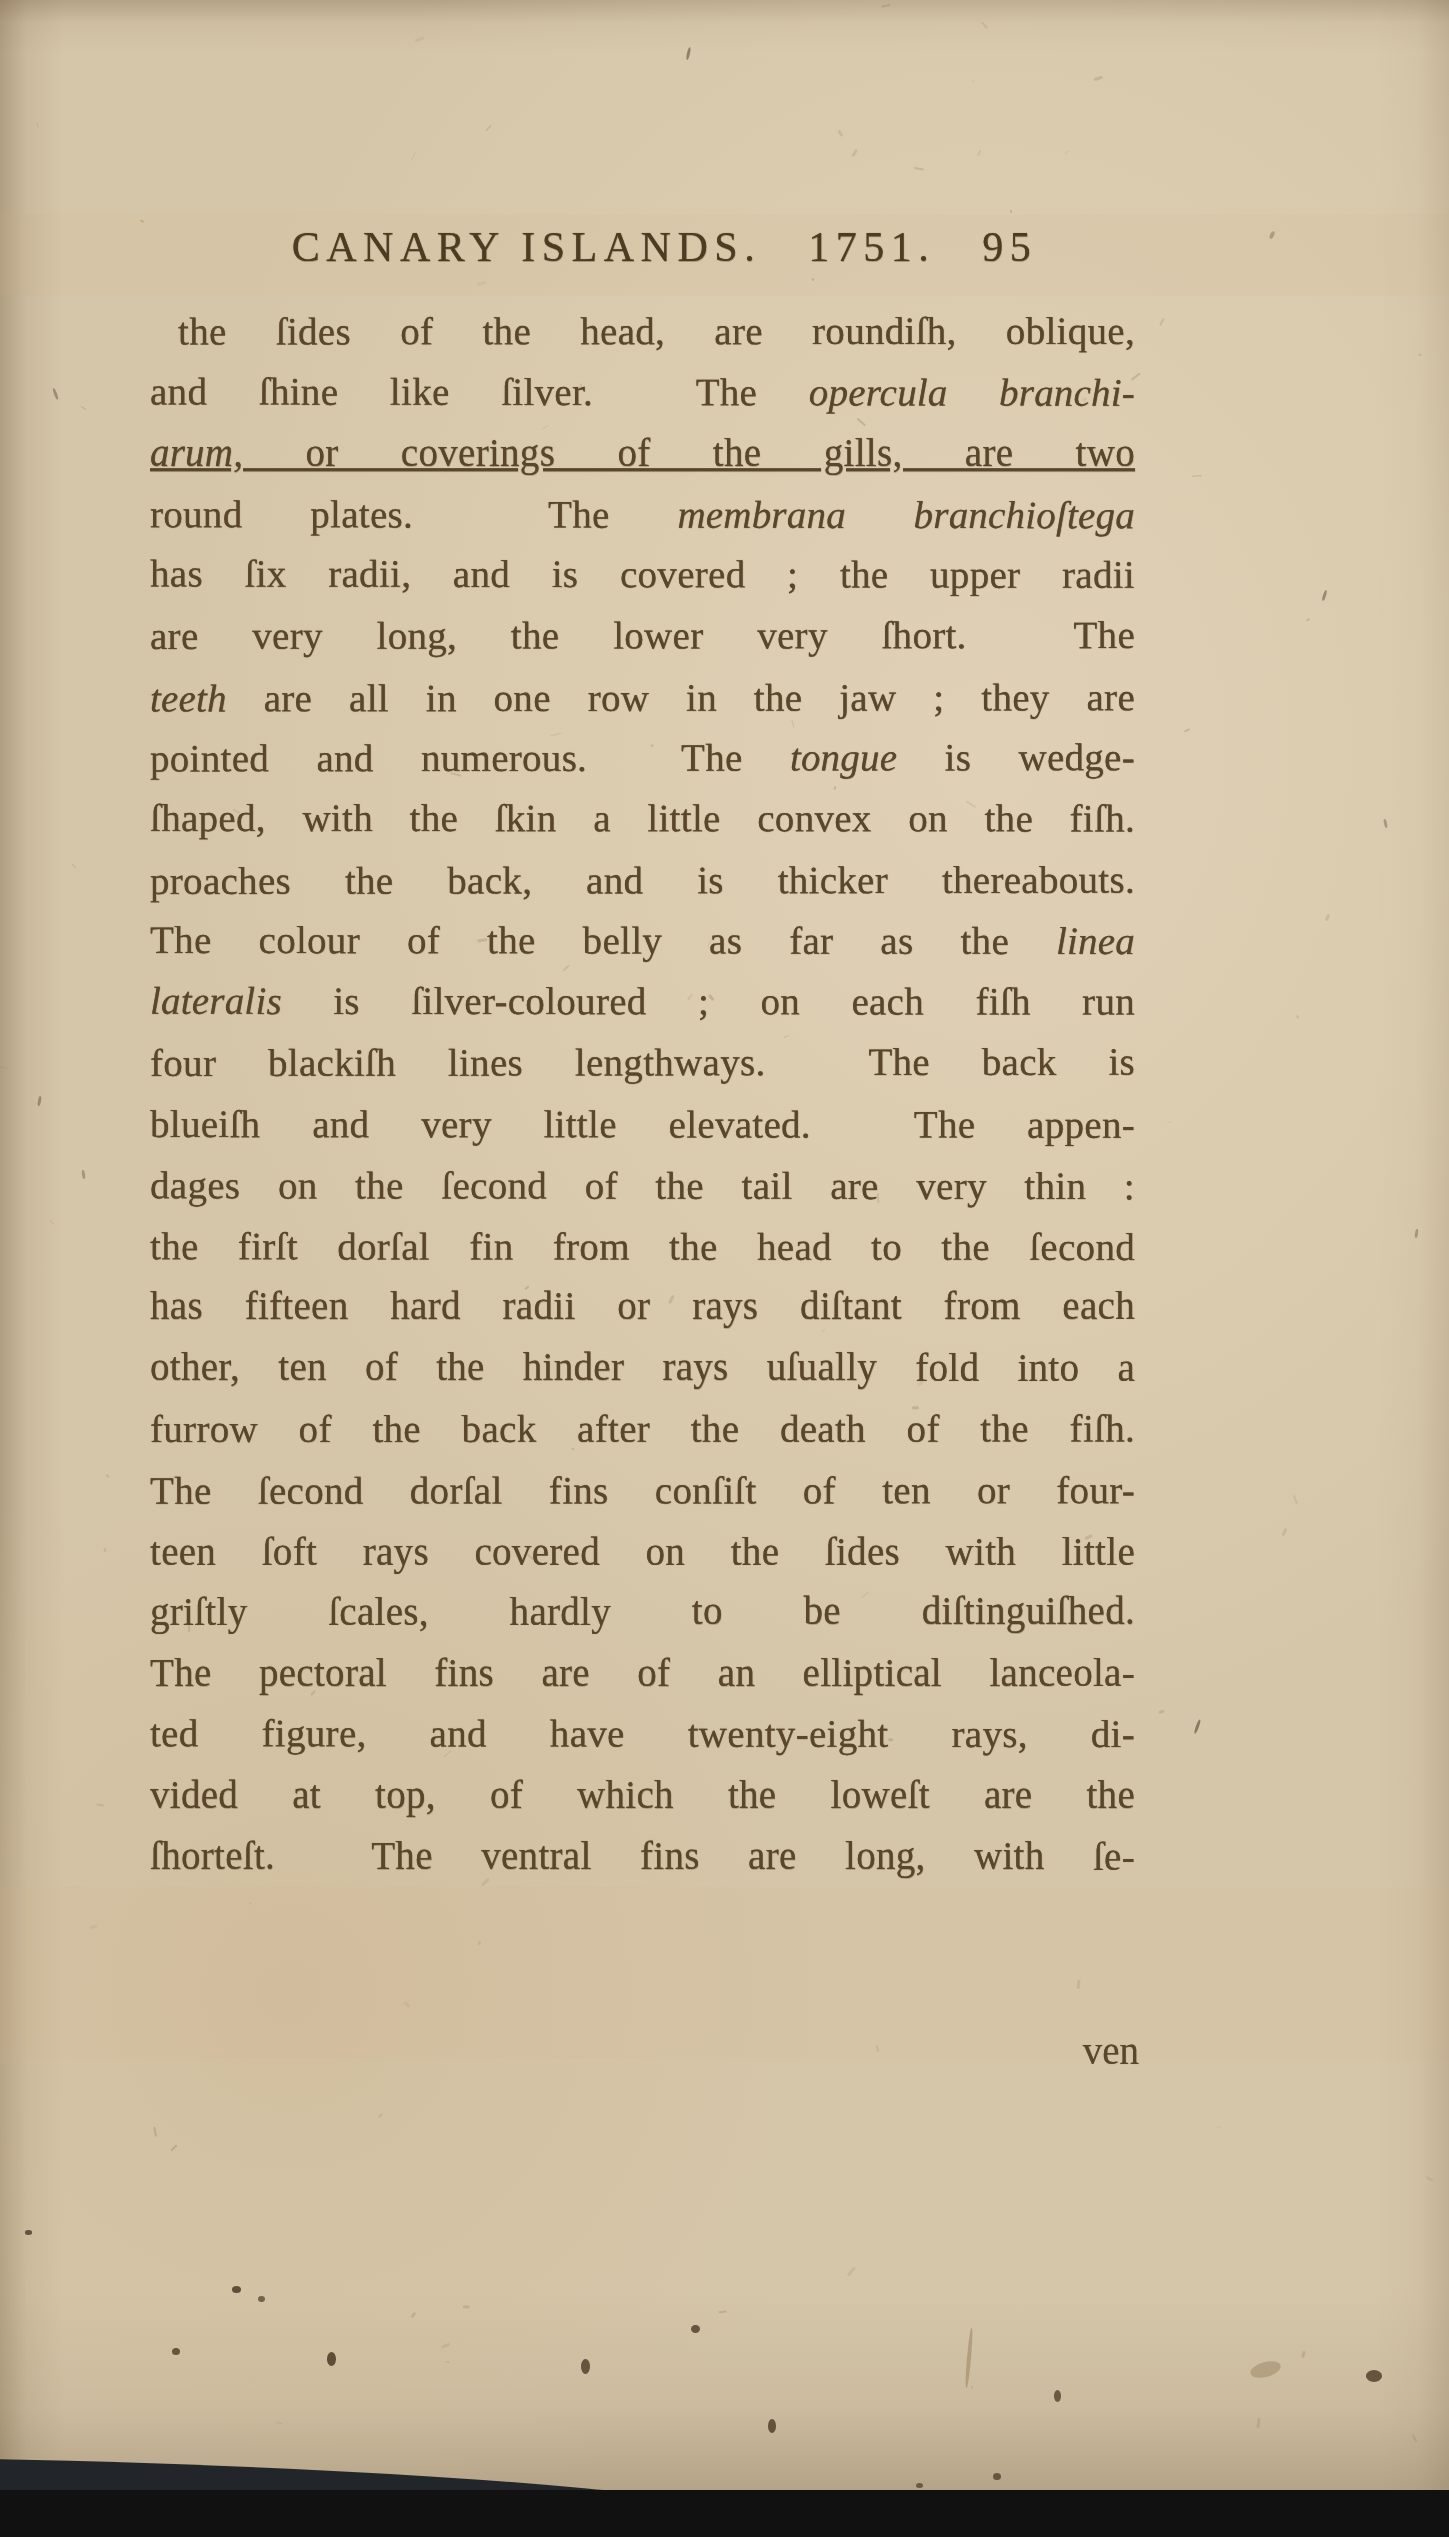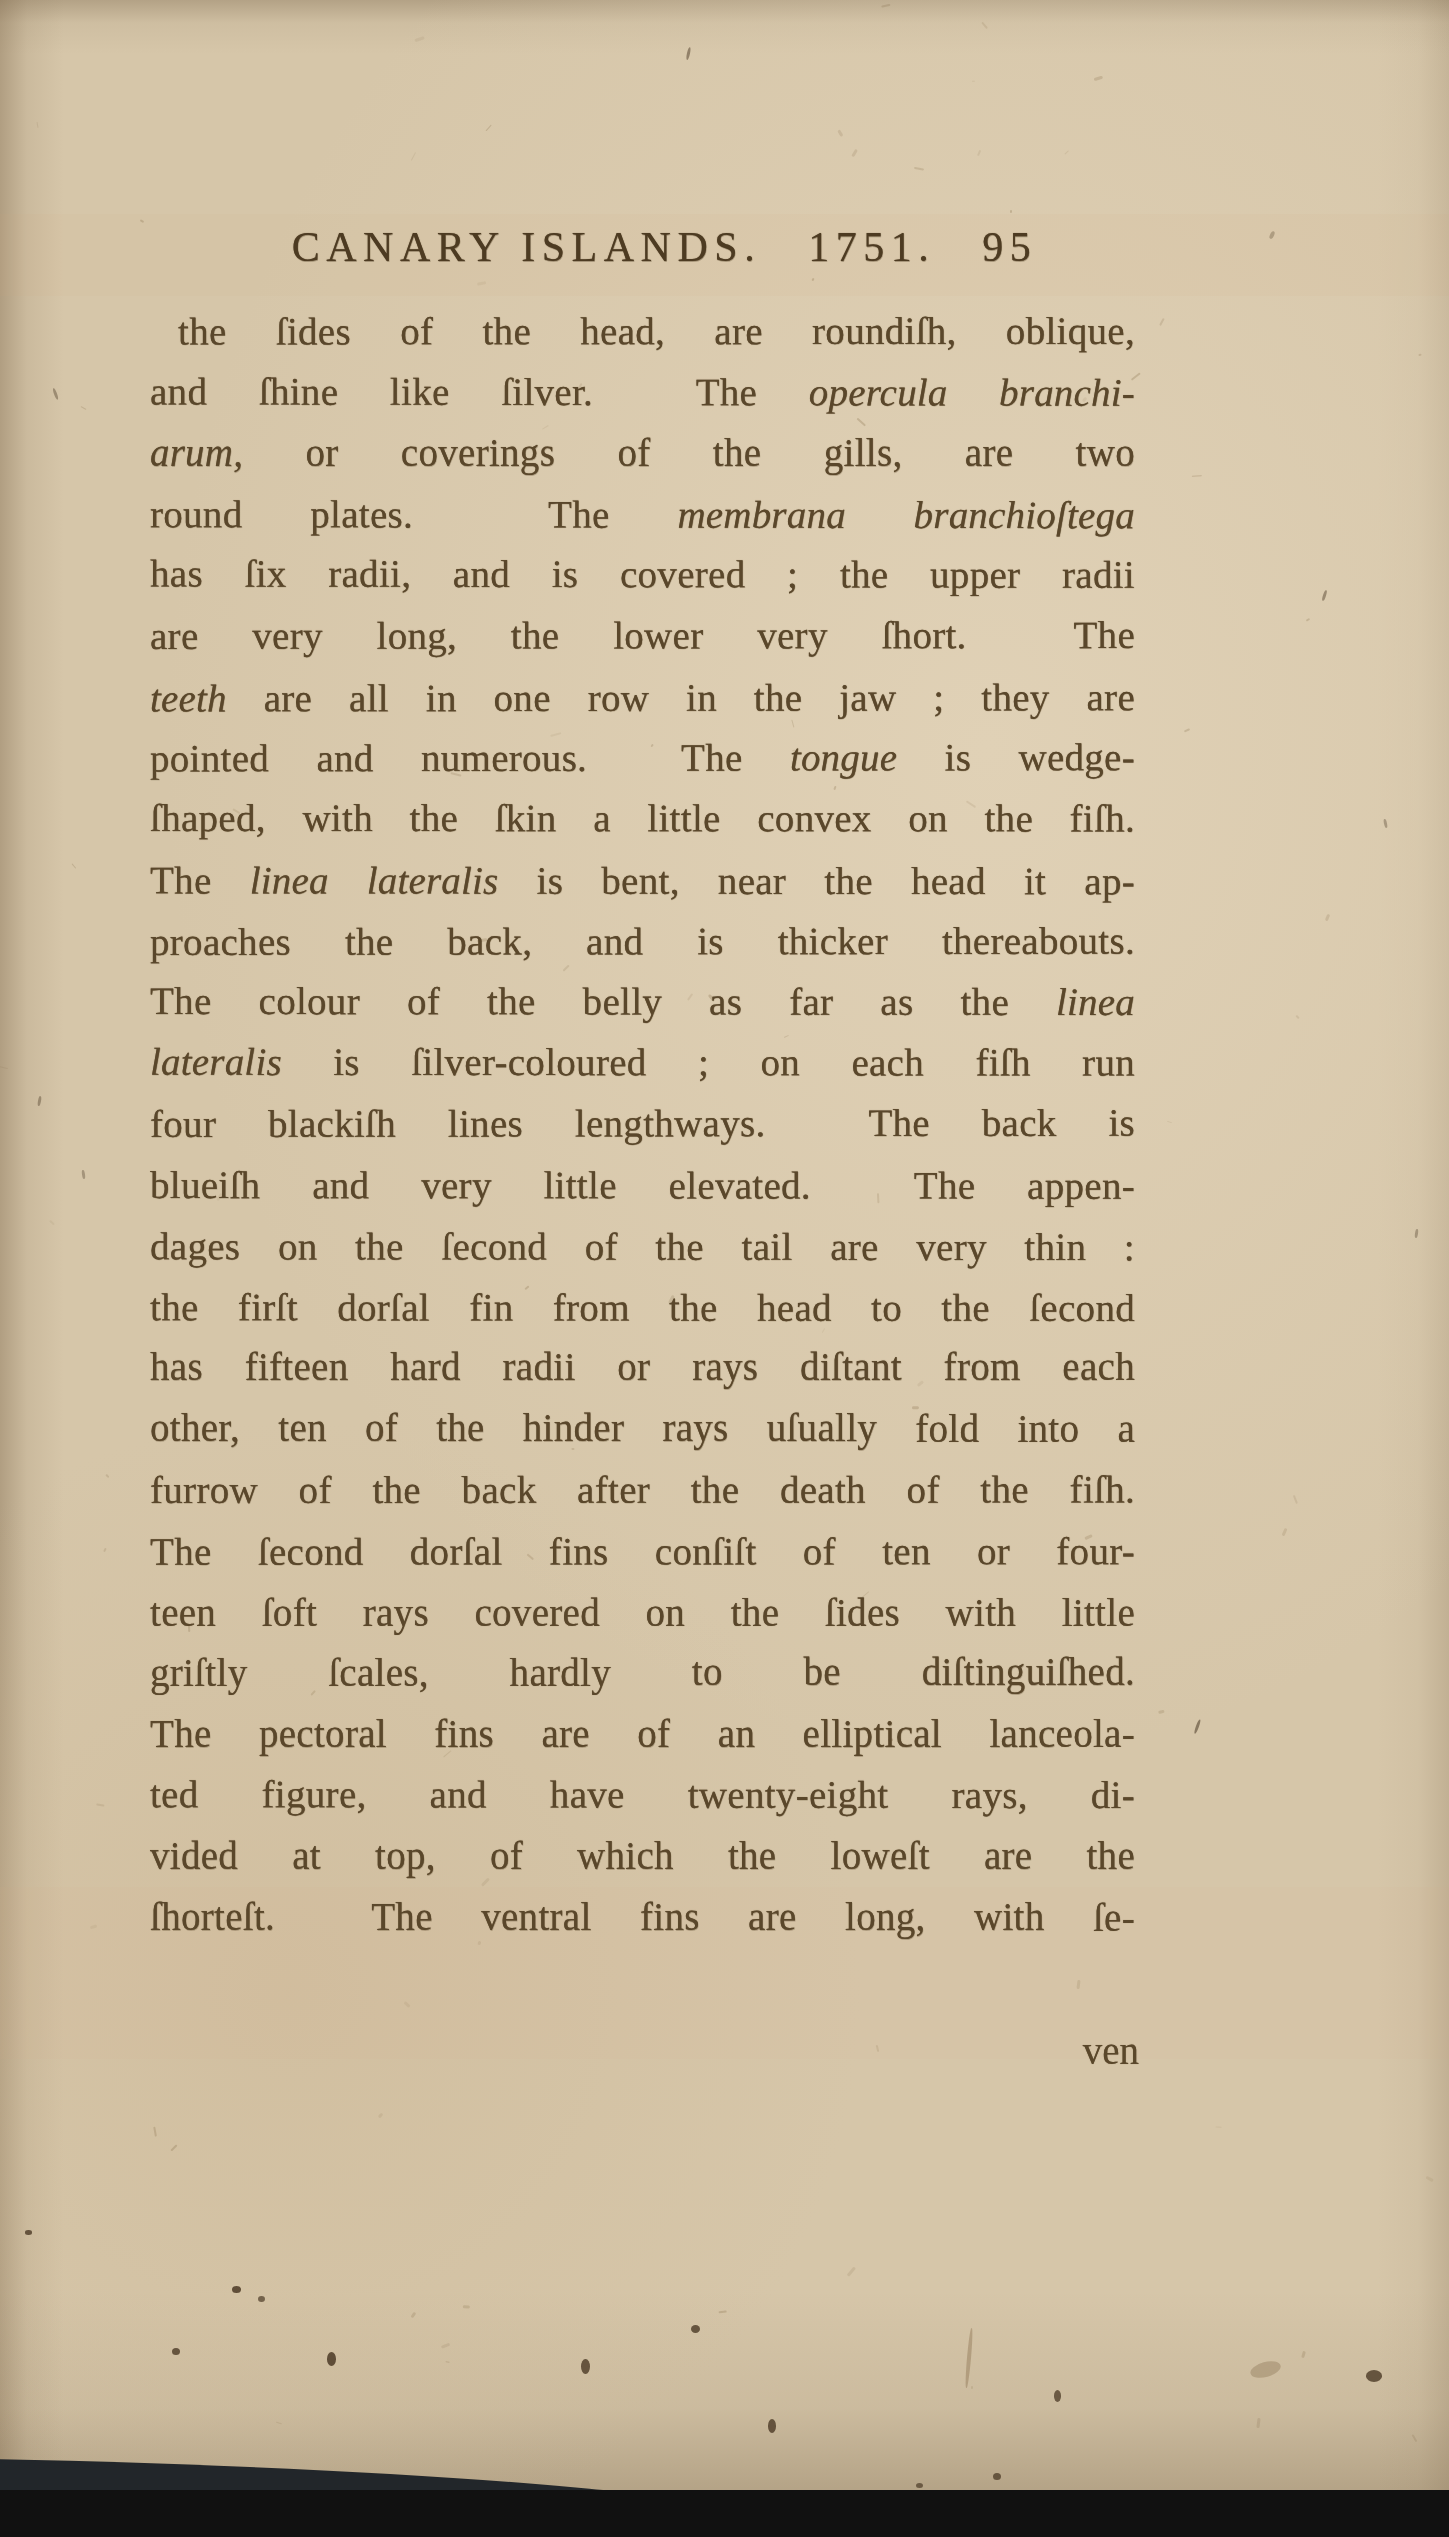--- a/index.html
+++ b/index.html
@@ -79,28 +79,27 @@
 
   <div class="header">
     <span>CANARY ISLANDS.</span>
     <span>1751.</span>
     <span>95</span>
   </div>
 
   <div class="text-block">
       <div class="line" style="transform: translateY(0.2px) rotate(-0.032deg); margin-left: 28px;"><span>the ſides of the head, are roundiſh, oblique,</span></div>
       <div class="line" style="transform: translateY(0.1px) rotate(0.078deg);"><span>and ſhine like ſilver.&nbsp; The </span><span class="it">opercula branchi-</span></div>
-      <div class="line" style="transform: translateY(0.3px) rotate(0.005deg);"><span class="it">arum,</span><span> or coverings of the gills, are two</span></div>
+      <div class="line" style="transform: translateY(0.3px) rotate(0.005deg); text-decoration: underline;"><span class="it">arum,</span><span> or coverings of the gills, are two</span></div>
       <div class="line" style="transform: translateY(0.7px) rotate(0.066deg);"><span>round plates.&nbsp; The </span><span class="it">membrana branchioſtega</span></div>
       <div class="line" style="transform: translateY(-0.8px) rotate(0.08deg);"><span>has ſix radii, and is covered ; the upper radii</span></div>
       <div class="line" style="transform: translateY(-0.5px) rotate(-0.049deg);"><span>are very long, the lower very ſhort.&nbsp; The</span></div>
       <div class="line" style="transform: translateY(0.9px) rotate(-0.071deg);"><span class="it">teeth</span><span> are all in one row in the jaw ; they are</span></div>
       <div class="line" style="transform: translateY(-0.2px) rotate(-0.075deg);"><span>pointed and numerous.&nbsp; The </span><span class="it">tongue</span><span> is wedge-</span></div>
       <div class="line" style="transform: translateY(-0.8px) rotate(0.028deg);"><span>ſhaped, with the ſkin a little convex on the fiſh.</span></div>
-      <div class="line" style="transform: translateY(0.8px) rotate(0.05deg);"><span>The </span><span class="it">linea lateralis</span><span> is bent, near the head it ap-</span></div>
       <div class="line" style="transform: translateY(0.4px) rotate(-0.07deg);"><span>proaches the back, and is thicker thereabouts.</span></div>
       <div class="line" style="transform: translateY(-0.5px) rotate(0.063deg);"><span>The colour of the belly as far as the </span><span class="it">linea</span></div>
       <div class="line" style="transform: translateY(-0.8px) rotate(0.048deg);"><span class="it">lateralis</span><span> is ſilver-coloured ; on each fiſh run</span></div>
       <div class="line" style="transform: translateY(-0.6px) rotate(-0.076deg);"><span>four blackiſh lines lengthways.&nbsp; The back is</span></div>
       <div class="line" style="transform: translateY(0.4px) rotate(0.038deg);"><span>blueiſh and very little elevated.&nbsp; The appen-</span></div>
       <div class="line" style="transform: translateY(0.7px) rotate(0.051deg);"><span>dages on the ſecond of the tail are very thin :</span></div>
       <div class="line" style="transform: translateY(0.6px) rotate(0.039deg);"><span>the firſt dorſal fin from the head to the ſecond</span></div>
       <div class="line" style="transform: translateY(-0.8px) rotate(-0.026deg);"><span>has fifteen hard radii or rays diſtant from each</span></div>
       <div class="line" style="transform: translateY(-0.6px) rotate(0.025deg);"><span>other, ten of the hinder rays uſually fold into a</span></div>
       <div class="line" style="transform: translateY(-0.2px) rotate(-0.032deg);"><span>furrow of the back after the death of the fiſh.</span></div>

